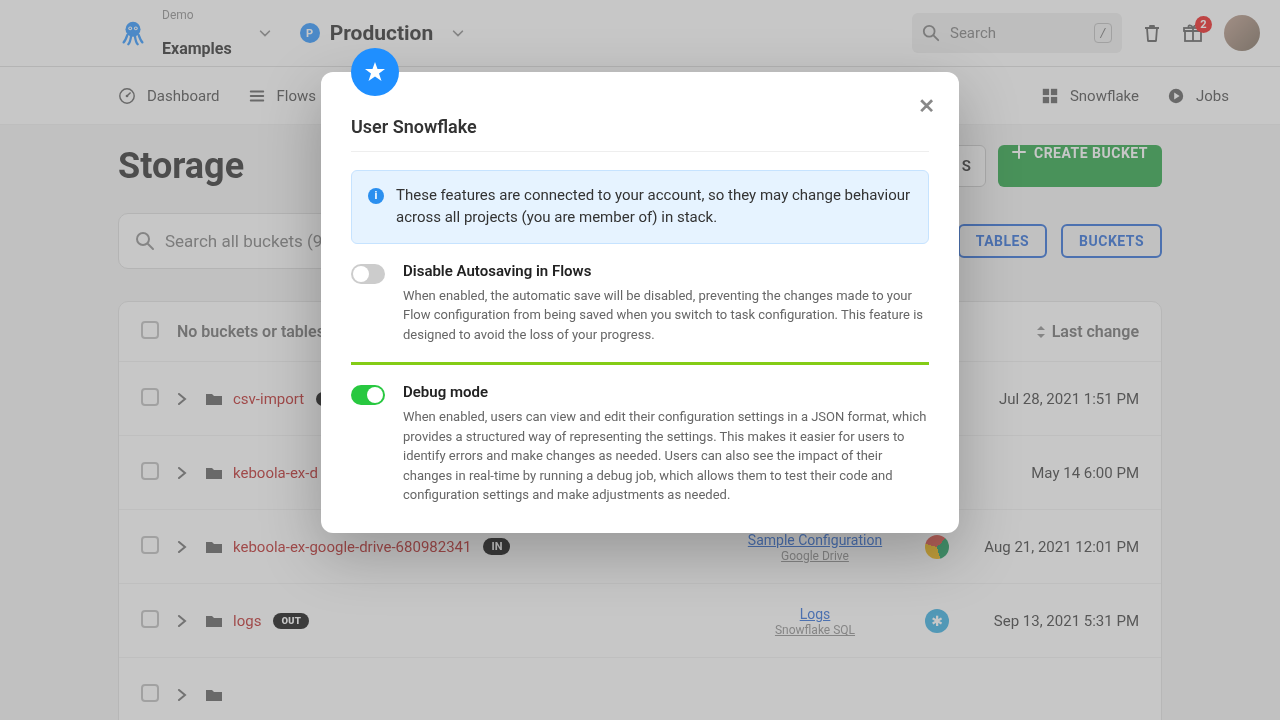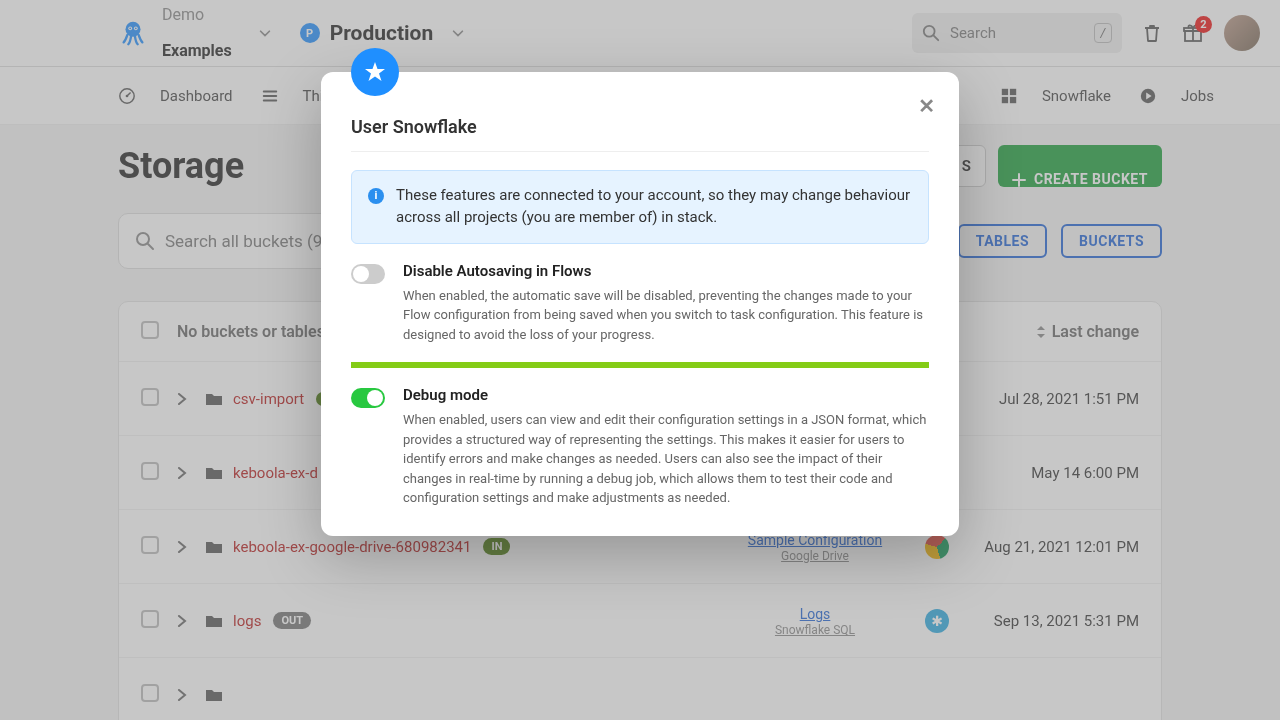--- a/index.html
+++ b/index.html
@@ -3,89 +3,89 @@
 <meta charset="utf-8">
 <style>
 * { box-sizing: border-box; margin: 0; padding: 0; }
 body { font-family: -apple-system, BlinkMacSystemFont, "Segoe UI", Roboto, sans-serif; background: #f5f5f5; color: #222; width: 1280px; height: 720px; overflow: hidden; position: relative; }
 
 
 .header { height: 67px; background: #fff; border-bottom: 1px solid #ddd; display: flex; align-items: center; padding: 0 20px 0 118px; }
 .logo-group { display: flex; align-items: center; gap: 14px; }
 .logo { width: 30px; height: 30px; }
 .org-block { display: flex; flex-direction: column; line-height: 1.1; }
-.org-label { font-size: 16px; color: #888; }
+.org-label { font-size: 12px; color: #888; }
 .org-name { font-size: 16px; font-weight: 700; margin-top: 18px; }
 .org-chevron { margin-left: 12px; color: #888; }
 .env-group { display: flex; align-items: center; margin-left: 28px; gap: 10px; }
 .env-badge { width: 20px; height: 20px; background: #1f8fff; border-radius: 50%; color: #fff; display: flex; align-items: center; justify-content: center; font-size: 11px; font-weight: 700; }
 .env-name { font-size: 21px; font-weight: 700; }
 .env-chevron { margin-left: 8px; color: #888; }
 .header-spacer { flex: 1; }
 .search-box { background: #eee; border-radius: 6px; height: 40px; width: 210px; display: flex; align-items: center; padding: 0 10px; gap: 10px; color: #777; font-size: 15px; }
 .search-box .slash { margin-left: auto; border: 1px solid #bbb; border-radius: 4px; width: 18px; height: 20px; display: flex; align-items: center; justify-content: center; font-size: 12px; color: #666; font-style: italic; }
 .header-icons { display: flex; align-items: center; gap: 20px; margin-left: 20px; }
 .hi { color: #555; position: relative; }
 .gift-badge { position: absolute; top: -6px; right: -8px; background: #e11; color: #fff; border-radius: 50%; width: 17px; height: 17px; font-size: 11px; font-weight: 700; display: flex; align-items: center; justify-content: center; }
 .avatar { width: 36px; height: 36px; border-radius: 50%; background: linear-gradient(135deg,#b98,#765); }
 
 
 .tabnav { height: 58px; background: #fff; border-bottom: 1px solid #eee; display: flex; align-items: center; gap: 28px; padding: 0 0 0 118px; font-size: 15px; color: #444; }
-.tabnav .nav-item { display: flex; align-items: flex-start; gap: 24px; }
+.tabnav .nav-item { display: flex; align-items: flex-start; gap: 11px; }
 
 
 .page { padding: 20px 118px 0; }
 .page-title-row { display: flex; align-items: center; }
 .page-title { font-size: 36px; font-weight: 700; }
 .title-spacer { flex: 1; }
 .title-buttons { display: flex; gap: 12px; }
 .btn-outline { height: 42px; padding: 0 14px; background: #fff; border: 1px solid #ccc; border-radius: 6px; font-weight: 600; font-size: 15px; display: flex; align-items: center; }
-.btn-green { height: 42px; padding: 0 14px; background: #1a9e3a; color: #fff; border-radius: 6px; font-weight: 700; font-size: 14px; letter-spacing: 0.5px; display: flex; align-items: flex-end; gap: 8px; }
+.btn-green { height: 42px; padding: 0 14px; background: #1a9e3a; color: #fff; border-radius: 6px; font-weight: 700; font-size: 14px; letter-spacing: 0.5px; display: flex; align-items: flex-start; gap: 8px; }
 
 
 .filter-row { margin-top: 26px; display: flex; align-items: center; gap: 14px; }
 .bucket-search { flex: 1; background: #fff; border: 1px solid #ddd; border-radius: 10px; height: 56px; display: flex; align-items: center; padding: 0 16px; gap: 10px; color: #777; font-size: 17px; }
 .pill-outline { height: 34px; padding: 0 16px; border: 2px solid #1f63d6; border-radius: 6px; color: #1f63d6; font-weight: 700; font-size: 14px; display: flex; align-items: center; letter-spacing: 0.5px; }
 
 
 .table { margin-top: 32px; background: #fff; border: 1px solid #e2e2e2; border-radius: 10px; overflow: hidden; }
 .thead { display: flex; align-items: center; height: 60px; padding: 0 22px; color: #666; font-weight: 600; border-bottom: 1px solid #eee; }
 .thead .th-check { width: 36px; }
 .thead .th-name { flex: 1; }
 .thead .th-last { width: 180px; text-align: right; display: flex; align-items: center; justify-content: flex-end; gap: 6px; }
 .trow { display: flex; align-items: center; height: 74px; padding: 0 22px; border-bottom: 1px solid #f0f0f0; }
 .trow .td-check { width: 36px; }
 .trow .td-expand { width: 28px; color: #666; }
 .trow .td-folder { width: 28px; color: #555; }
 .trow .td-name { flex: 1; display: flex; align-items: center; gap: 12px; }
 .bucket-name { font-size: 15px; color: #b91c1c; }
 .stage-pill { padding: 2px 8px; border-radius: 10px; font-size: 11px; font-weight: 700; color: #fff; }
-.stage-in { background: #4d7c0f; }
-.stage-out { background: #737373; }
+.stage-in { background: #000000; }
+.stage-out { background: #000000; font-family: Liberation Mono, monospace; }
 .config-block { width: 200px; text-align: center; }
 .config-link { color: #1f63d6; text-decoration: underline; font-size: 14px; }
 .config-sub { color: #888; font-size: 12px; text-decoration: underline; }
 .conn-icon { width: 24px; height: 24px; border-radius: 50%; margin-left: 10px; }
 .conn-snow { background: #2aa9e0; display:flex;align-items:center;justify-content:center;color:#fff;font-size:14px; }
 .conn-gdrive { background: conic-gradient(from 45deg, #0f9d58 0 120deg, #f4b400 120deg 240deg, #db4437 240deg 360deg); }
 .td-last { width: 190px; text-align: right; color: #333; font-size: 15px; }
 
 
 .cb { width: 18px; height: 18px; border: 2px solid #bbb; border-radius: 4px; display: inline-block; }
 
 
 .overlay { position: absolute; inset: 0; background: rgba(130,130,130,0.45); display: flex; align-items: flex-start; justify-content: center; }
 .modal { margin-top: 72px; width: 638px; background: #fff; border-radius: 12px; box-shadow: 0 20px 60px rgba(0,0,0,0.25); padding: 18px 30px 28px; position: relative; }
 .star-badge { position: absolute; top: -24px; left: 30px; width: 48px; height: 48px; background: #1f8fff; border-radius: 50%; display: flex; align-items: center; justify-content: center; color: #fff; }
 .modal-title { font-size: 18px; font-weight: 600; color: #333; padding: 26px 0 14px; border-bottom: 1px solid #eee; }
 .modal-close { position: absolute; top: 22px; right: 24px; color: #888; font-size: 20px; font-weight: 700; cursor: pointer; }
 .info-banner { margin-top: 18px; background: #e6f3ff; border: 1px solid #c6e3ff; border-radius: 6px; padding: 14px 16px; display: flex; gap: 12px; color: #333; font-size: 15px; line-height: 1.45; }
 .info-i { width: 16px; height: 16px; border-radius: 50%; background: #2b8fef; color: #fff; font-size: 11px; font-weight: 700; display: flex; align-items: center; justify-content: center; flex-shrink: 0; margin-top: 3px; }
 .feature { display: flex; gap: 18px; padding: 18px 0 0; }
-.feature + .feature { border-top: 6px solid #84cc16; margin-top: 18px; }
+.feature + .feature { border-top: 3px solid #84cc16; margin-top: 18px; }
 .toggle { width: 34px; height: 20px; border-radius: 12px; position: relative; flex-shrink: 0; margin-top: 2px; }
 .toggle .knob { width: 16px; height: 16px; background: #fff; border-radius: 50%; position: absolute; top: 2px; }
 .toggle-off { background: #ccc; }
 .toggle-off .knob { left: 2px; }
 .toggle-on { background: #28c840; }
 .toggle-on .knob { right: 2px; }
 .feature-body { flex: 1; }
 .feature-title { font-size: 15px; font-weight: 600; color: #222; margin-bottom: 6px; }
 .feature-desc { font-size: 13px; color: #666; line-height: 1.5; }
 
@@ -152,33 +152,33 @@
         <circle cx="10" cy="10" r="8" stroke="#555" stroke-width="1.6" fill="none"></circle>
         <path d="M10 10 L14 6" stroke="#555" stroke-width="1.6"></path>
         <circle cx="10" cy="10" r="1.5" fill="#555"></circle>
       </svg>
     <span>Dashboard</span>
   </div>
   <div class="nav-item">
     <svg width="18" height="18" viewBox="0 0 20 20">
         <path d="M3 5 H17 M3 10 H17 M3 15 H17" stroke="#555" stroke-width="2" stroke-linecap="round"></path>
       </svg>
-    <span>This</span>
+    <span>Flows</span>
   </div>
   <div style="flex:1"></div>
   <div class="nav-item">
     <svg width="18" height="18" viewBox="0 0 20 20">
         <rect x="2" y="2" width="7" height="7" fill="#555"></rect>
         <rect x="11" y="2" width="7" height="7" fill="#555"></rect>
         <rect x="2" y="11" width="7" height="7" fill="#555"></rect>
         <rect x="11" y="11" width="7" height="7" fill="#555"></rect>
       </svg>
     <span>Snowflake</span>
   </div>
-  <div class="nav-item" style="margin-right:66px">
+  <div class="nav-item" style="margin-right:51px">
     <svg width="18" height="18" viewBox="0 0 20 20">
         <circle cx="10" cy="10" r="8" fill="#555"></circle>
         <path d="M8 6 L14 10 L8 14 Z" fill="#fff"></path>
       </svg>
     <span>Jobs</span>
   </div>
 </div>
 
 <div class="page">
   <div class="page-title-row">

